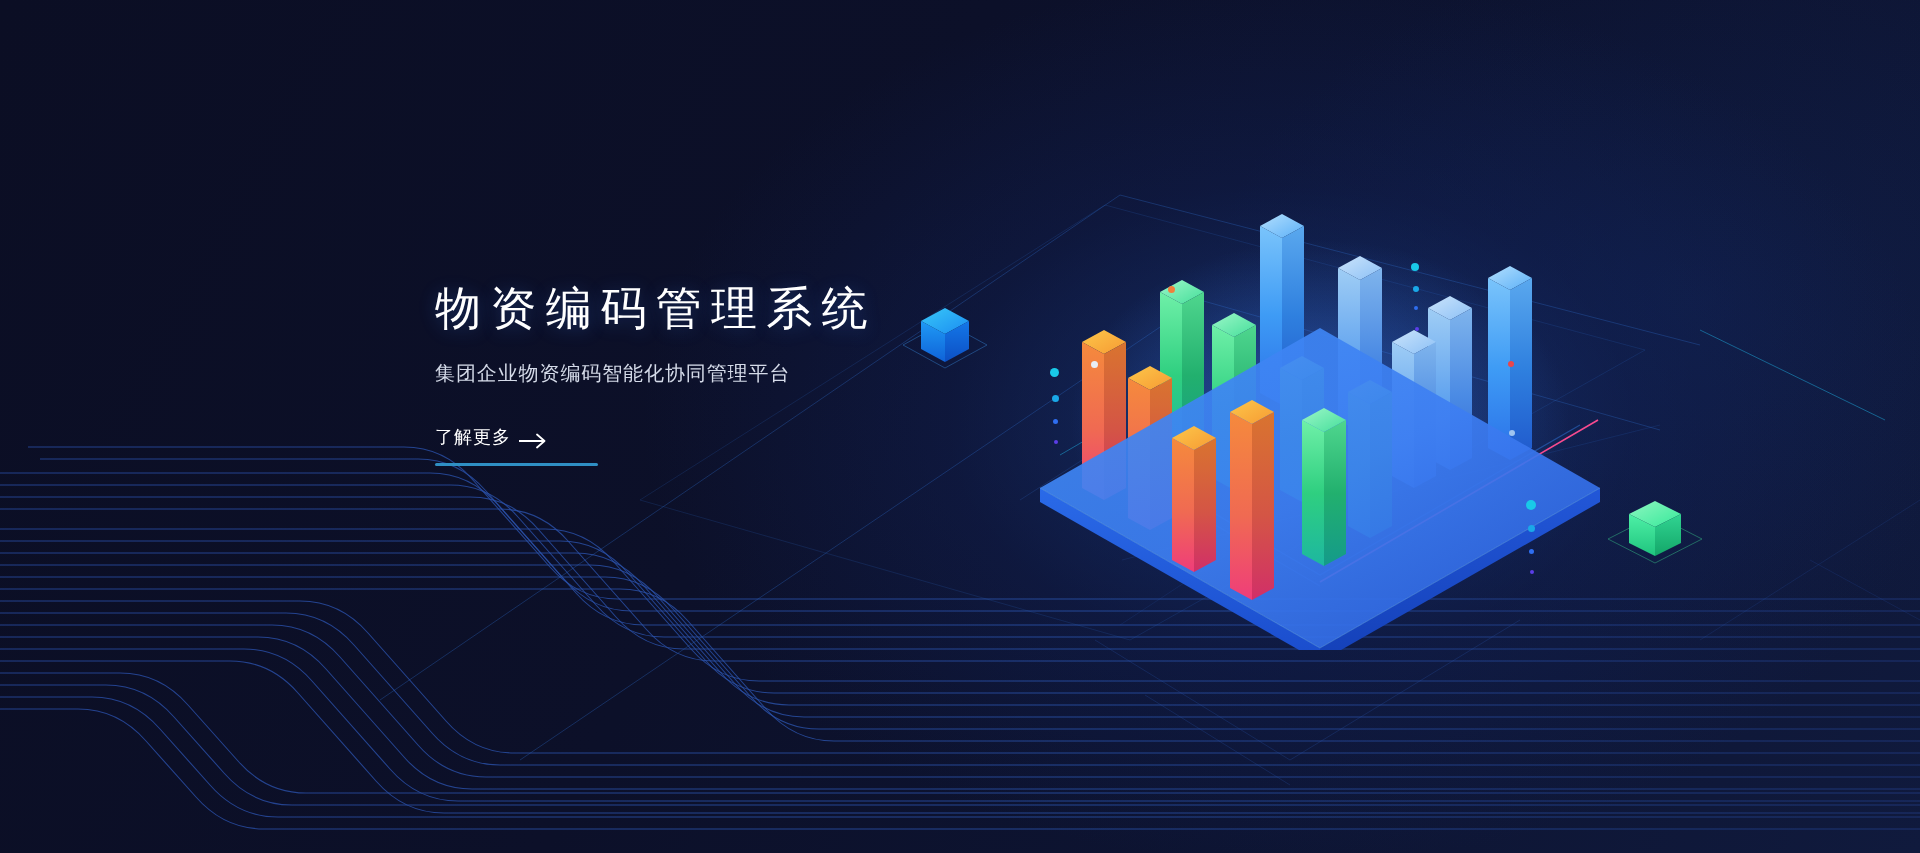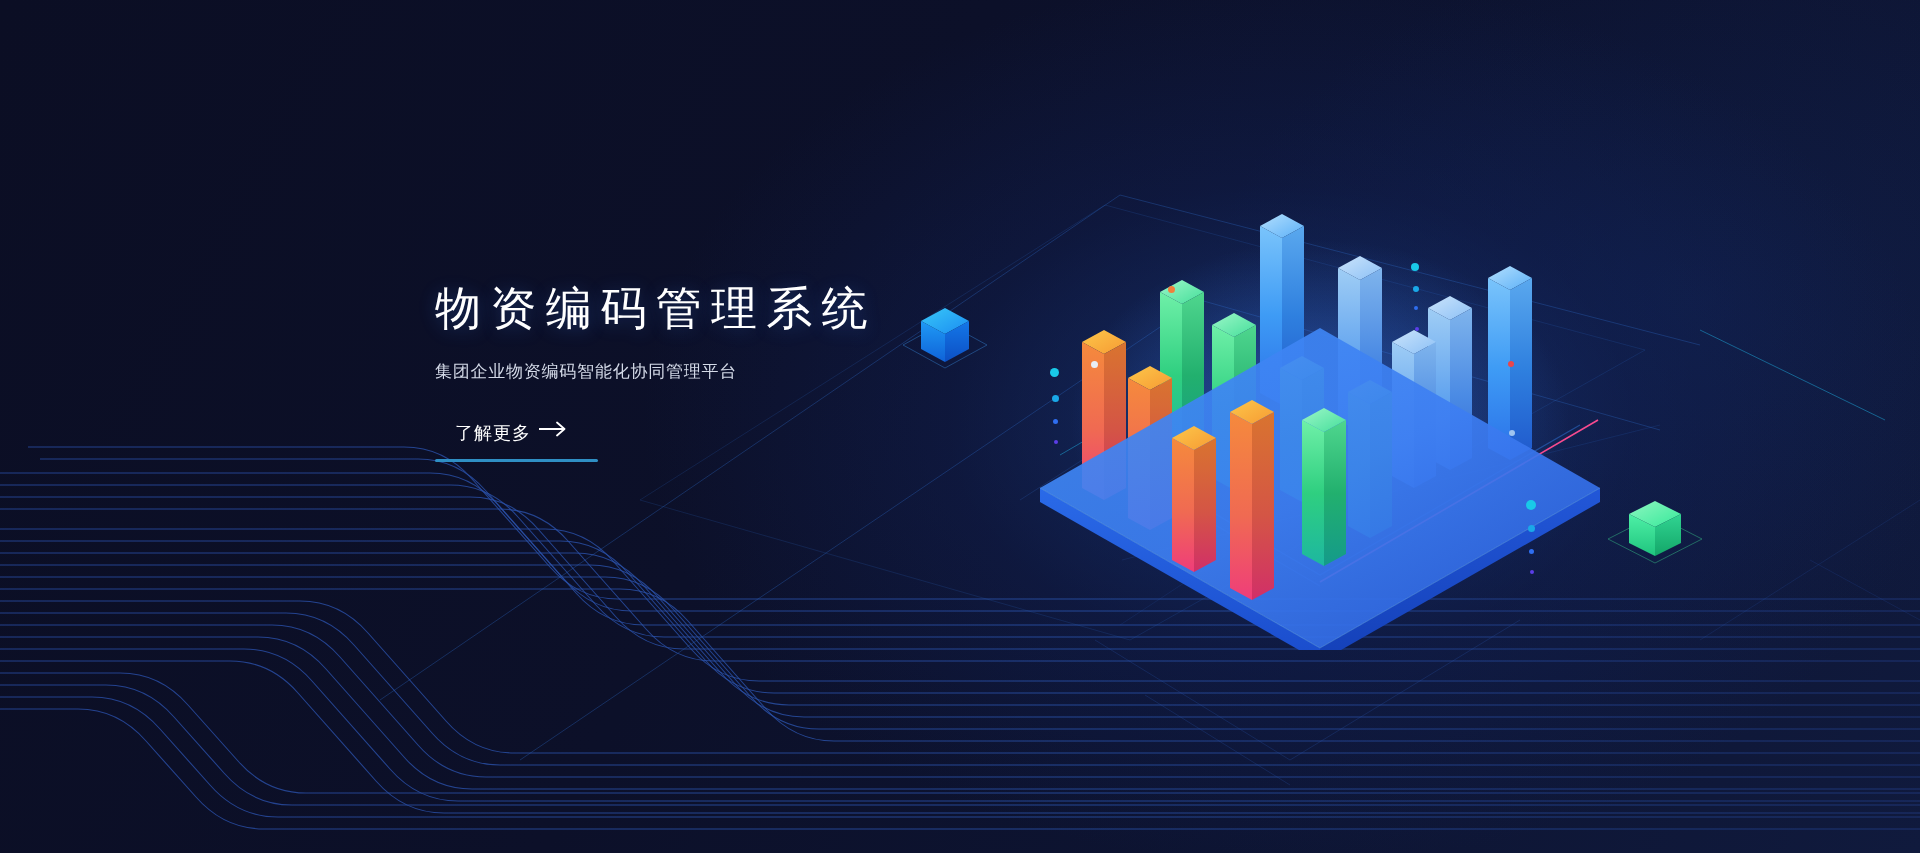--- a/index.html
+++ b/index.html
@@ -37,34 +37,34 @@
     font-size:46px;
     line-height:1.14;
     font-weight:400;
     letter-spacing:.20em;
     color:#ffffff;
     white-space:nowrap;
     text-shadow:0 2px 18px rgba(60,130,255,.30);
   }
   .subtitle {
     margin-top:26px;
-    font-size:17px;
+    font-size:20px;
     letter-spacing:.045em;
     color:#d4dae8;
     white-space:nowrap;
   }
   .cta {
     margin-top:38px;
     display:inline-flex;
     flex-direction:column;
     align-items:flex-start;
     cursor:pointer;
     background:none; border:none; padding:0;
   }
-  .cta-row { display:flex; align-items:flex-start; gap:8px;margin-left:20px; }
+  .cta-row { display:flex; align-items:flex-end; gap:8px; }
   .cta-label {
     font-size:18px;
     letter-spacing:.055em;
     color:#ffffff;
     font-family:"Liberation Sans","DejaVu Sans",sans-serif;
   }
   .cta-arrow { display:block; width:30px; height:16px; }
   .cta-underline {
     margin-top:14px;
     width:163px; height:3px;

